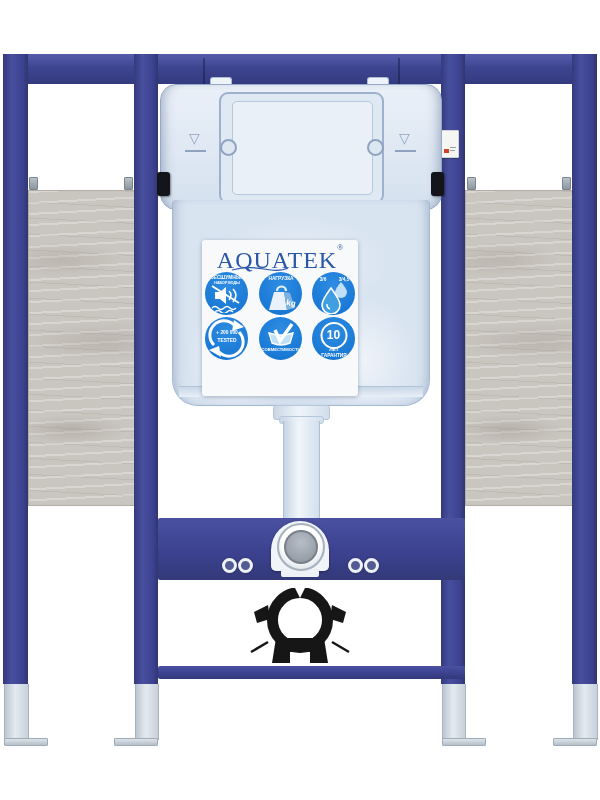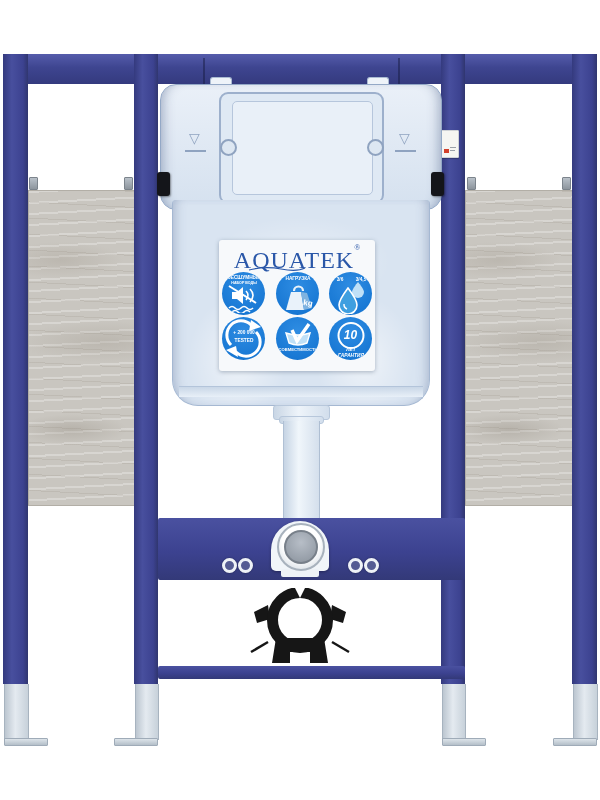--- a/index.html
+++ b/index.html
@@ -102,21 +102,21 @@
     <div class="abs access-inner" style="left:71px;top:16px;width:139px;height:92px;"></div>
     <div class="abs screw" style="left:59px;top:54px;"></div>
     <div class="abs screw" style="left:206px;top:54px;"></div>
   </div>
   <div class="abs side-clip" style="left:157px;top:172px;width:13px;height:24px;"></div>
   <div class="abs side-clip" style="left:431px;top:172px;width:13px;height:24px;"></div>
   <div class="abs tank-body" style="left:172px;top:200px;width:256px;height:205px;">
     <div class="abs tank-rim" style="left:6px;top:186px;width:244px;height:10px;"></div>
   </div>
 
-  <div class="abs label-card" style="left:219px;top:240px;width:156px;height:131px;">
+  <div class="abs label-card" style="left:202px;top:240px;width:156px;height:156px;">
     <div class="abs" style="left:0;top:3px;width:156px;text-align:center;">
       <span class="logo"><span>AQUATEK</span><sup>®</sup></span>
     </div>
     <svg class="abs" style="left:28px;top:26px;" width="60" height="6" viewBox="0 0 60 6">
       <path d="M2,4 Q18,0 34,3 T58,2" stroke="#2a57a8" stroke-width="1.2" fill="none"></path>
     </svg>
 
     <div class="badge" style="left:3px;top:32px;">
       <div class="tiny" style="top:3px;">БЕСШУМНЫЙ</div>
       <div class="tiny tiny2" style="top:9px;">НАБОР ВОДЫ</div>
@@ -162,21 +162,21 @@
     </div>
 
     <div class="badge" style="left:57px;top:77px;">
       <svg class="abs" style="left:7px;top:6px;" width="30" height="24" viewBox="0 0 30 24">
         <path d="M3,10 L6,20 Q15,24 24,20 L27,10 Q15,14 3,10 Z" fill="#bfe0f7" stroke="#fff" stroke-width="1.4"></path>
         <path d="M9,7 L14,18 L26,1" stroke="#fff" stroke-width="3.4" fill="none"></path>
       </svg>
       <div class="tiny" style="top:30px;transform:translateX(-50%) scale(.52);">СОВМЕСТИМОСТЬ</div>
     </div>
 
-    <div class="badge" style="left:110px;top:77px;font-style:italic;">
+    <div class="badge" style="left:110px;top:77px;">
       <div class="ring10"><span>10</span></div>
       <div class="tiny" style="top:30px;">ЛЕТ</div>
       <div class="tiny" style="top:36px;">ГАРАНТИЯ</div>
     </div>
   </div>
 
   <div class="abs pipe-collar" style="left:273px;top:405px;width:55px;height:13px;"></div>
   <div class="abs pipe-collar" style="left:279px;top:416px;width:43px;height:6px;"></div>
   <div class="abs pipe" style="left:283px;top:421px;width:35px;height:99px;"></div>
 

